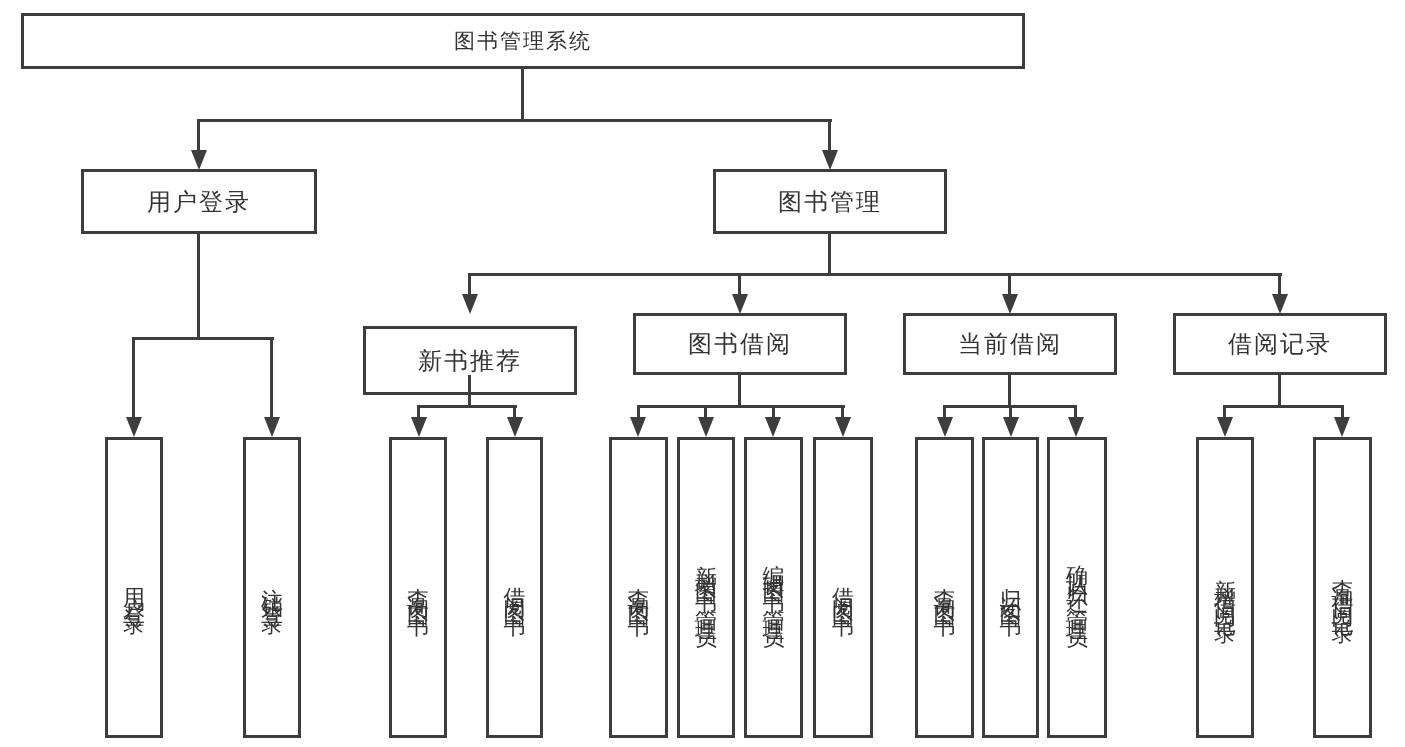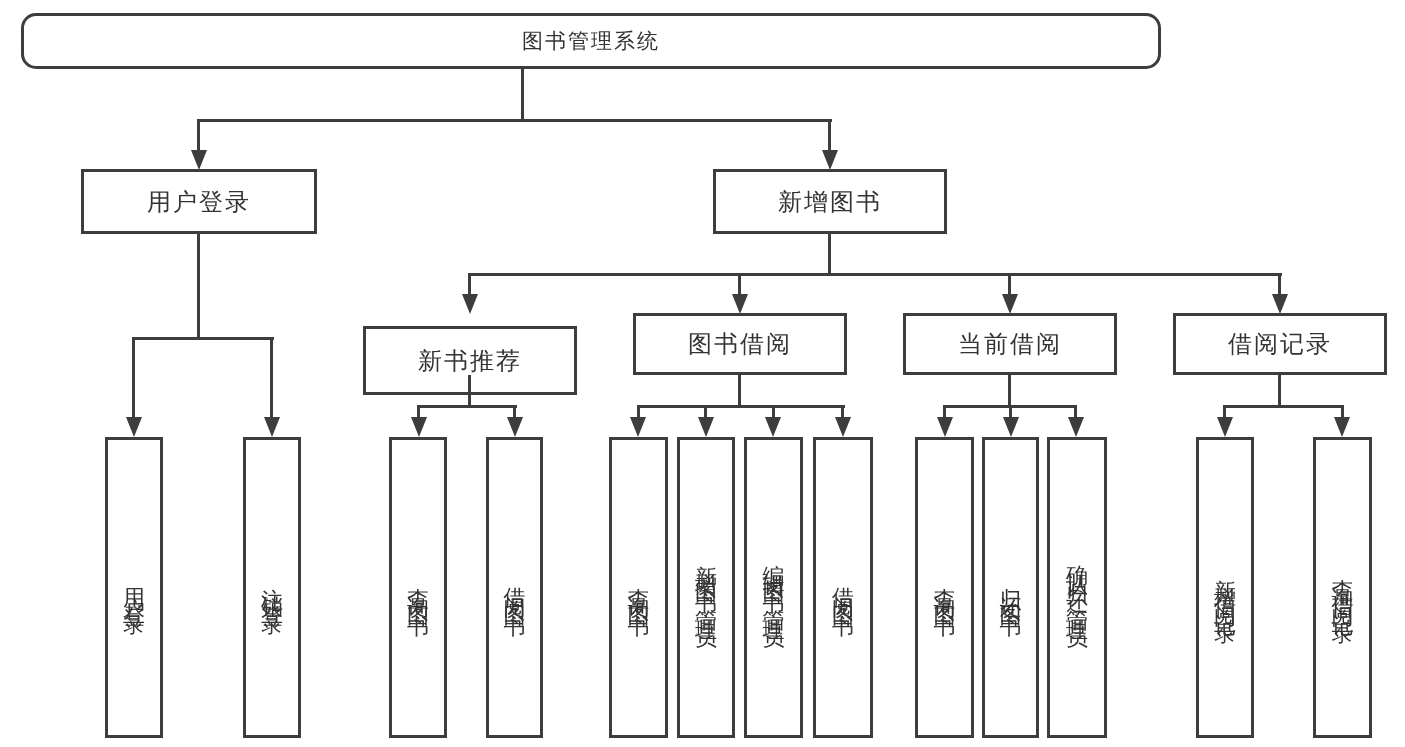--- a/index.html
+++ b/index.html
@@ -51,36 +51,36 @@
     color:#a9a9a9;
     letter-spacing:1px;
     z-index:5;
   }
 </style>
 </head>
 <body>
 
 <div class="canvas">
 
-  <div class="node root-node" style="left:21px;top:13px;width:1140px;height:56px;border-radius:15px;">
+  <div class="node root-node" style="left:21px;top:13px;width:1004px;height:56px;">
     <span>图书管理系统</span>
   </div>
 
   <div class="vl" style="left:521px;top:68px;height:51px;"></div>
   <div class="hl" style="left:197px;top:119px;width:635px;"></div>
   <div class="vl" style="left:197px;top:119px;height:33px;"></div>
   <div class="ar" style="left:191px;top:150px;"></div>
   <div class="vl" style="left:828px;top:119px;height:33px;"></div>
   <div class="ar" style="left:822px;top:150px;"></div>
 
   <div class="node h-node" style="left:81px;top:169px;width:236px;height:65px;">
     <span>用户登录</span>
   </div>
   <div class="node h-node" style="left:713px;top:169px;width:234px;height:65px;">
-    <span>新增图书</span>
+    <span>图书管理</span>
   </div>
 
   <div class="vl" style="left:197px;top:233px;height:106px;"></div>
   <div class="hl" style="left:132px;top:337px;width:142px;"></div>
   <div class="vl" style="left:132px;top:337px;height:83px;"></div>
   <div class="ar" style="left:126px;top:417px;"></div>
   <div class="vl" style="left:270px;top:337px;height:83px;"></div>
   <div class="ar" style="left:264px;top:417px;"></div>
 
   <div class="vl" style="left:828px;top:233px;height:42px;"></div>

